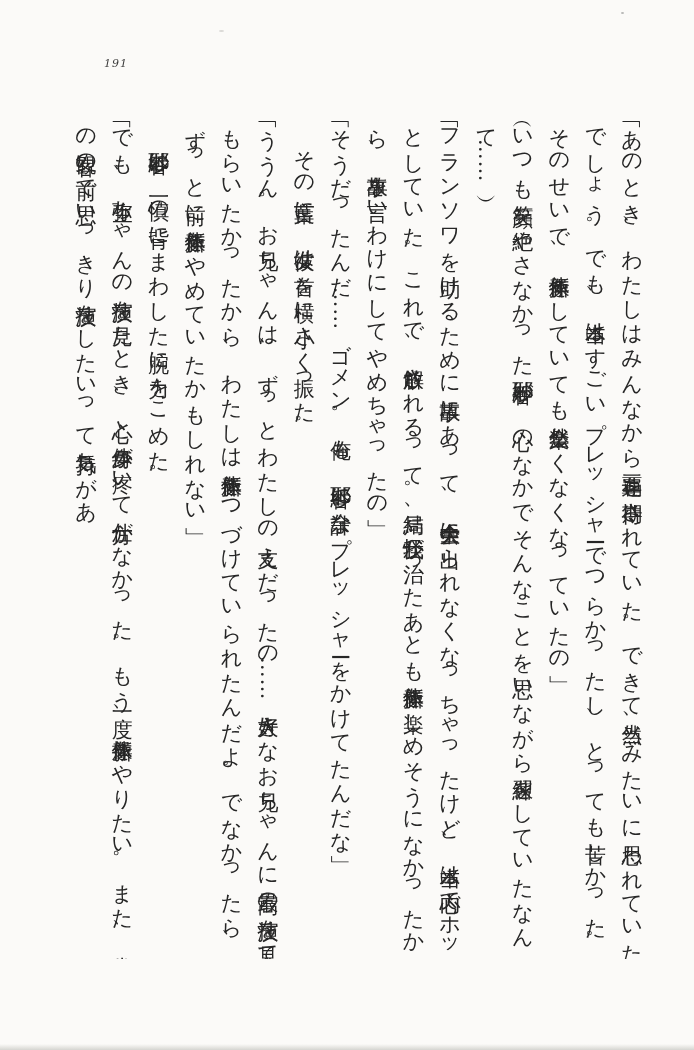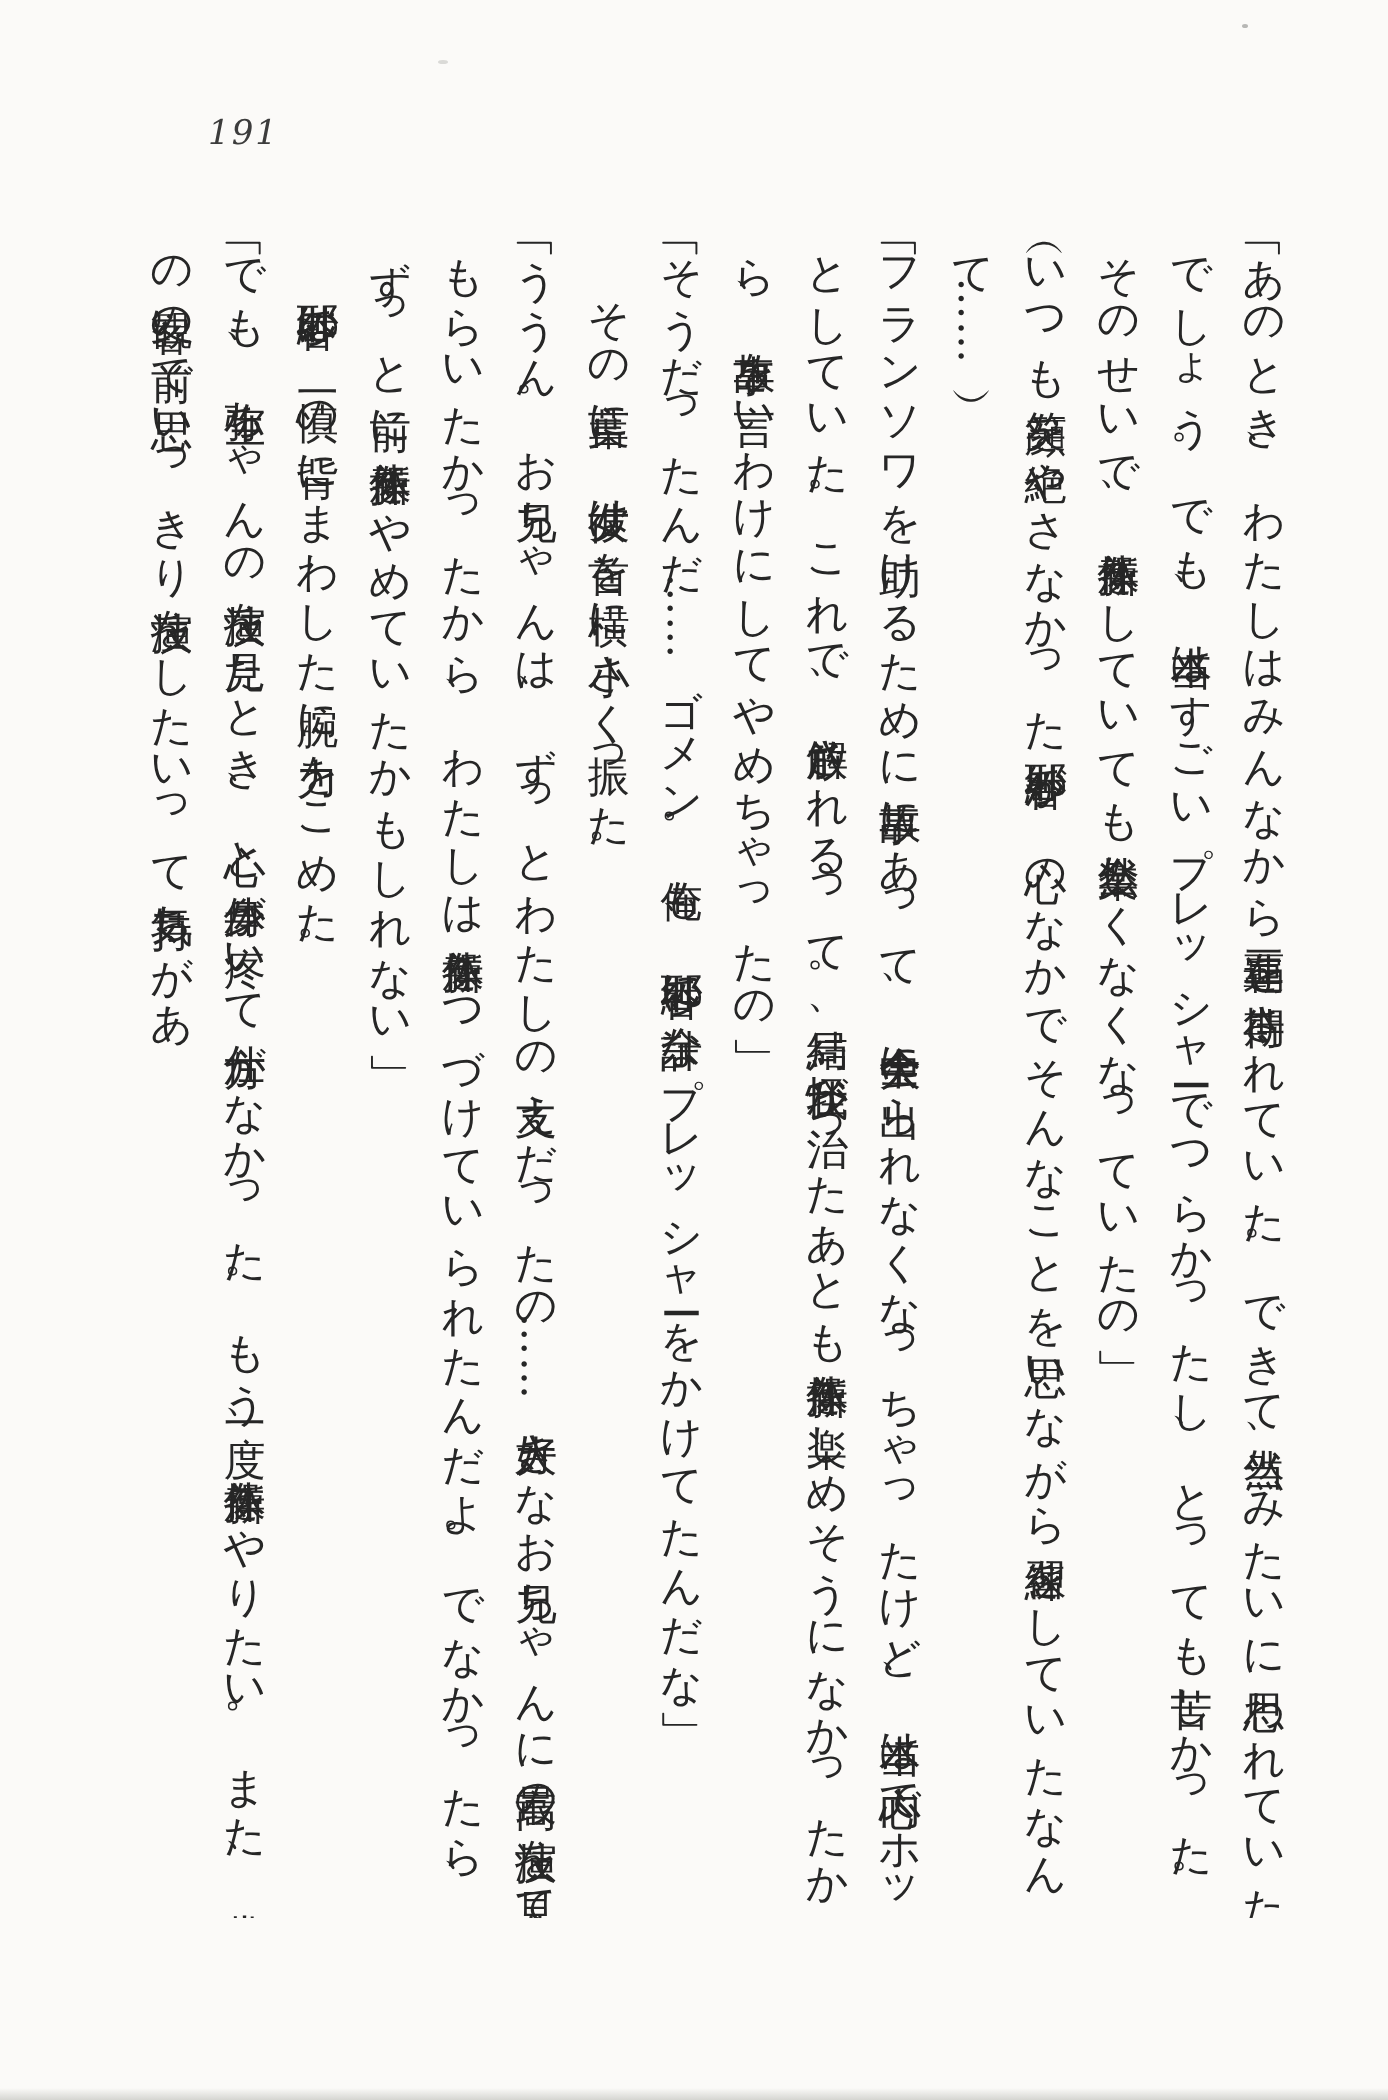--- a/index.html
+++ b/index.html
@@ -13,21 +13,21 @@
     height: 1050px;
     margin: 0 auto;
     background: #fbfaf8;
     overflow: hidden;
     font-family: "DejaVu Serif", "Liberation Serif", serif;
   }
   .page-number {
     position: absolute;
     top: 57px;
     left: 104px;
-    font-size: 17px;
+    font-size: 11px;
     font-style: italic;
     letter-spacing: 1px;
     color: #3c3c3c;
   }
   .text-block {
     position: absolute;
     top: 114px;
     right: 44px;
     width: 584px;
     height: 845px;

